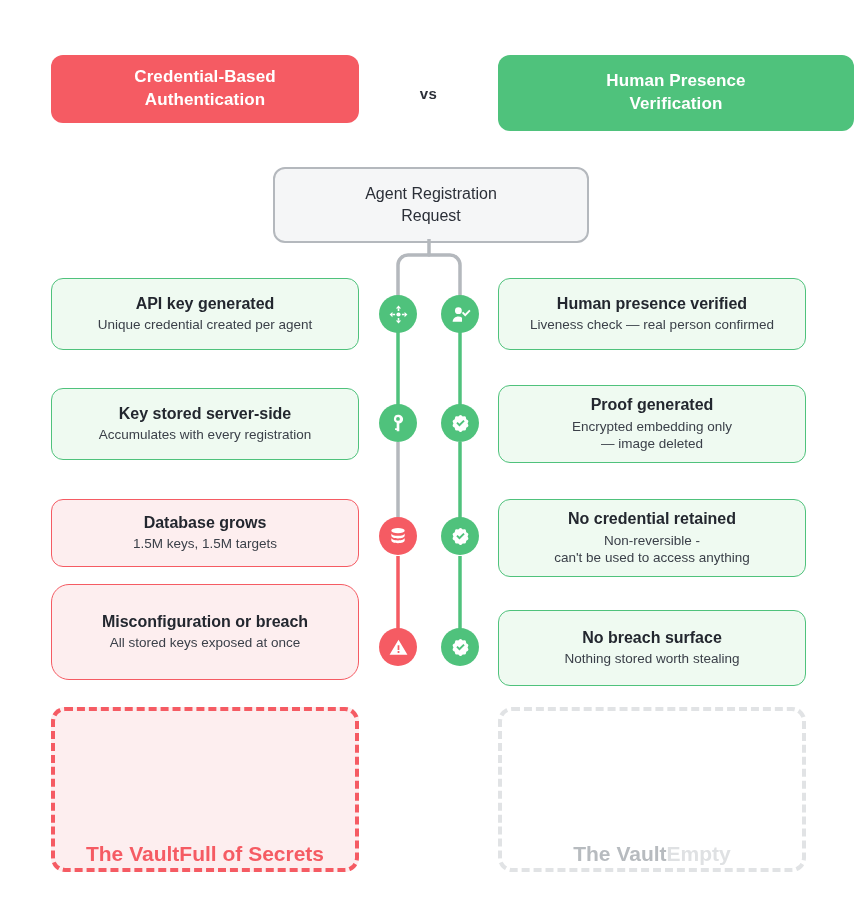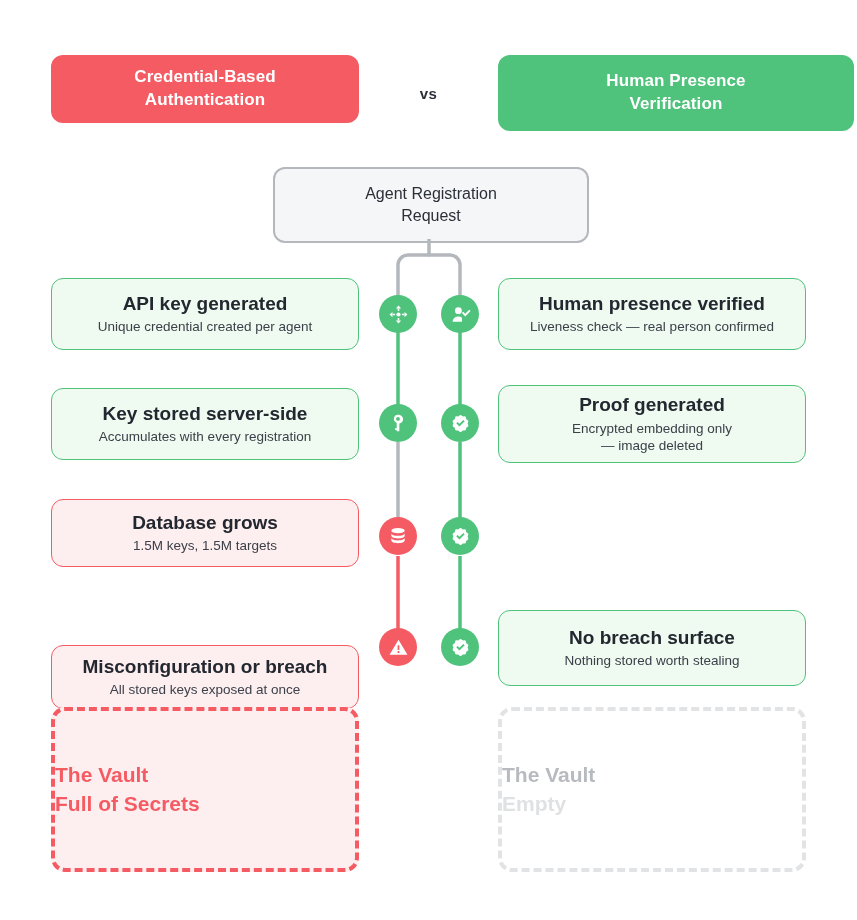--- a/index.html
+++ b/index.html
@@ -92,21 +92,21 @@
     border: 1.6px solid transparent;
     display: flex;
     flex-direction: column;
     align-items: center;
     justify-content: center;
     text-align: center;
     padding: 6px 10px;
     box-sizing: border-box;
   }
   .card .t {
-    font-size: 19px;
+    font-size: 16px;
     font-weight: bold;
     color: #23272f;
     line-height: 1.3;
   }
   .card .s {
     font-size: 13.5px;
     color: #3b4049;
     line-height: 1.32;
     margin-top: 2px;
   }
@@ -136,22 +136,22 @@
 
   
   .vault {
     position: absolute;
     top: 707px;
     width: 308px;
     height: 165px;
     border-radius: 14px;
     border: 4px dashed;
     display: flex;
-    flex-direction: column;
-    align-items: flex-start;
+    flex-direction: row;
+    align-items: flex-end;
     justify-content: center;
     text-align: center;
     box-sizing: border-box;
   }
   .vault-left {
     left: 51px;
     background: #fdeeef;
     border-color: #f55b63;
   }
   .vault-right {
@@ -221,36 +221,41 @@
   <div class="card green col-left" style="top:388px;height:72px;">
     <div class="t">Key stored server-side</div>
     <div class="s">Accumulates with every registration</div>
   </div>
 
   <div class="card red col-left" style="top:499px;height:68px;">
     <div class="t">Database grows</div>
     <div class="s">1.5M keys, 1.5M targets</div>
   </div>
 
-  <div class="card red col-left" style="top:645px;height:64px;">
+  <div class="card red col-left" style="top:584px;height:96px;border-radius:18px;">
     <div class="t">Misconfiguration or breach</div>
     <div class="s">All stored keys exposed at once</div>
   </div>
 
   <div class="card green col-right" style="top:385px;height:78px;">
     <div class="t">Proof generated</div>
     <div class="s">Encrypted embedding only</div>
     <div class="s" style="margin-top:0;">— image deleted</div>
   </div>
 
   <div class="card green col-right" style="top:278px;height:72px;">
     <div class="t">Human presence verified</div>
     <div class="s">Liveness check — real person confirmed</div>
   </div>
 
+  <div class="card green col-right" style="top:499px;height:78px;">
+    <div class="t">No credential retained</div>
+    <div class="s">Non-reversible -</div>
+    <div class="s" style="margin-top:0;">can't be used to access anything</div>
+  </div>
 
   <div class="card green col-right" style="top:610px;height:76px;text-align:center;">
     <div class="t">No breach surface</div>
     <div class="s">Nothing stored worth stealing</div>
   </div>
 
   <div class="badge green" style="left:379px;top:295px;">
     <span>
       <svg width="21" height="21" viewBox="0 0 24 24" fill="#ffffff">
         <path d="M12 1.8 15 5.1h-6zM12 22.2 9 18.9h6zM1.8 12 5.1 9v6zM22.2 12 18.9 15V9z"></path>

